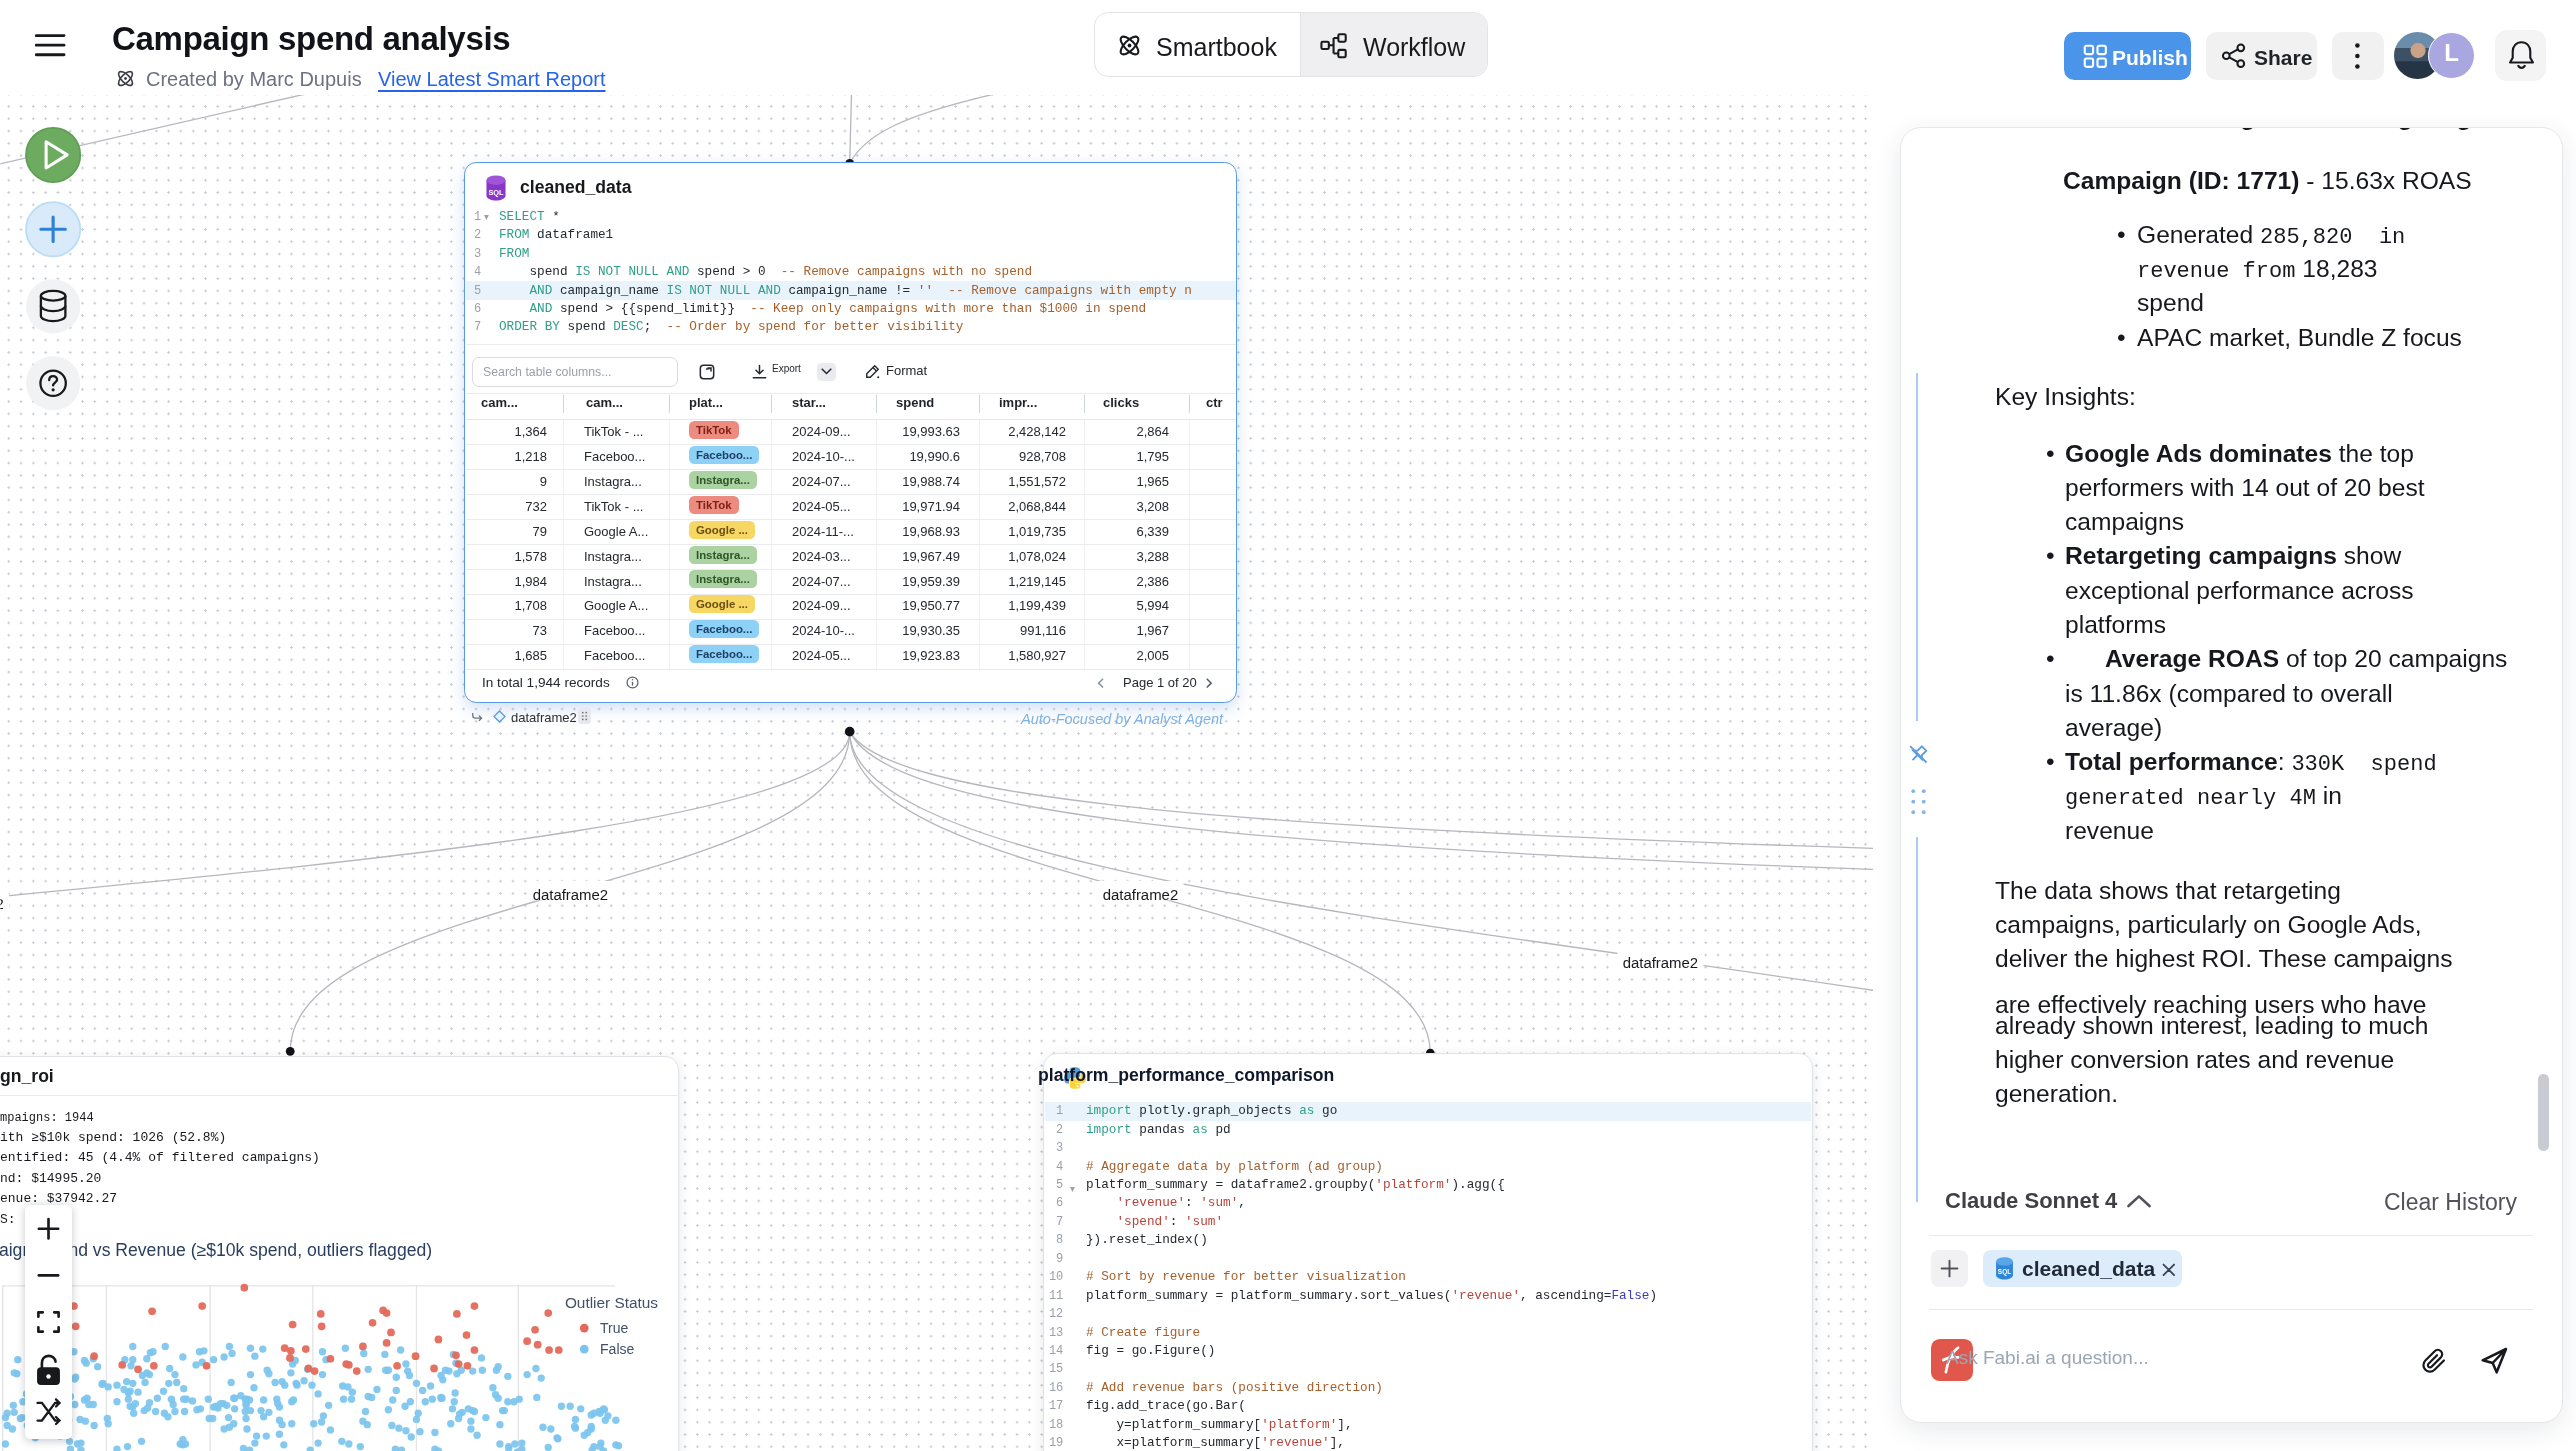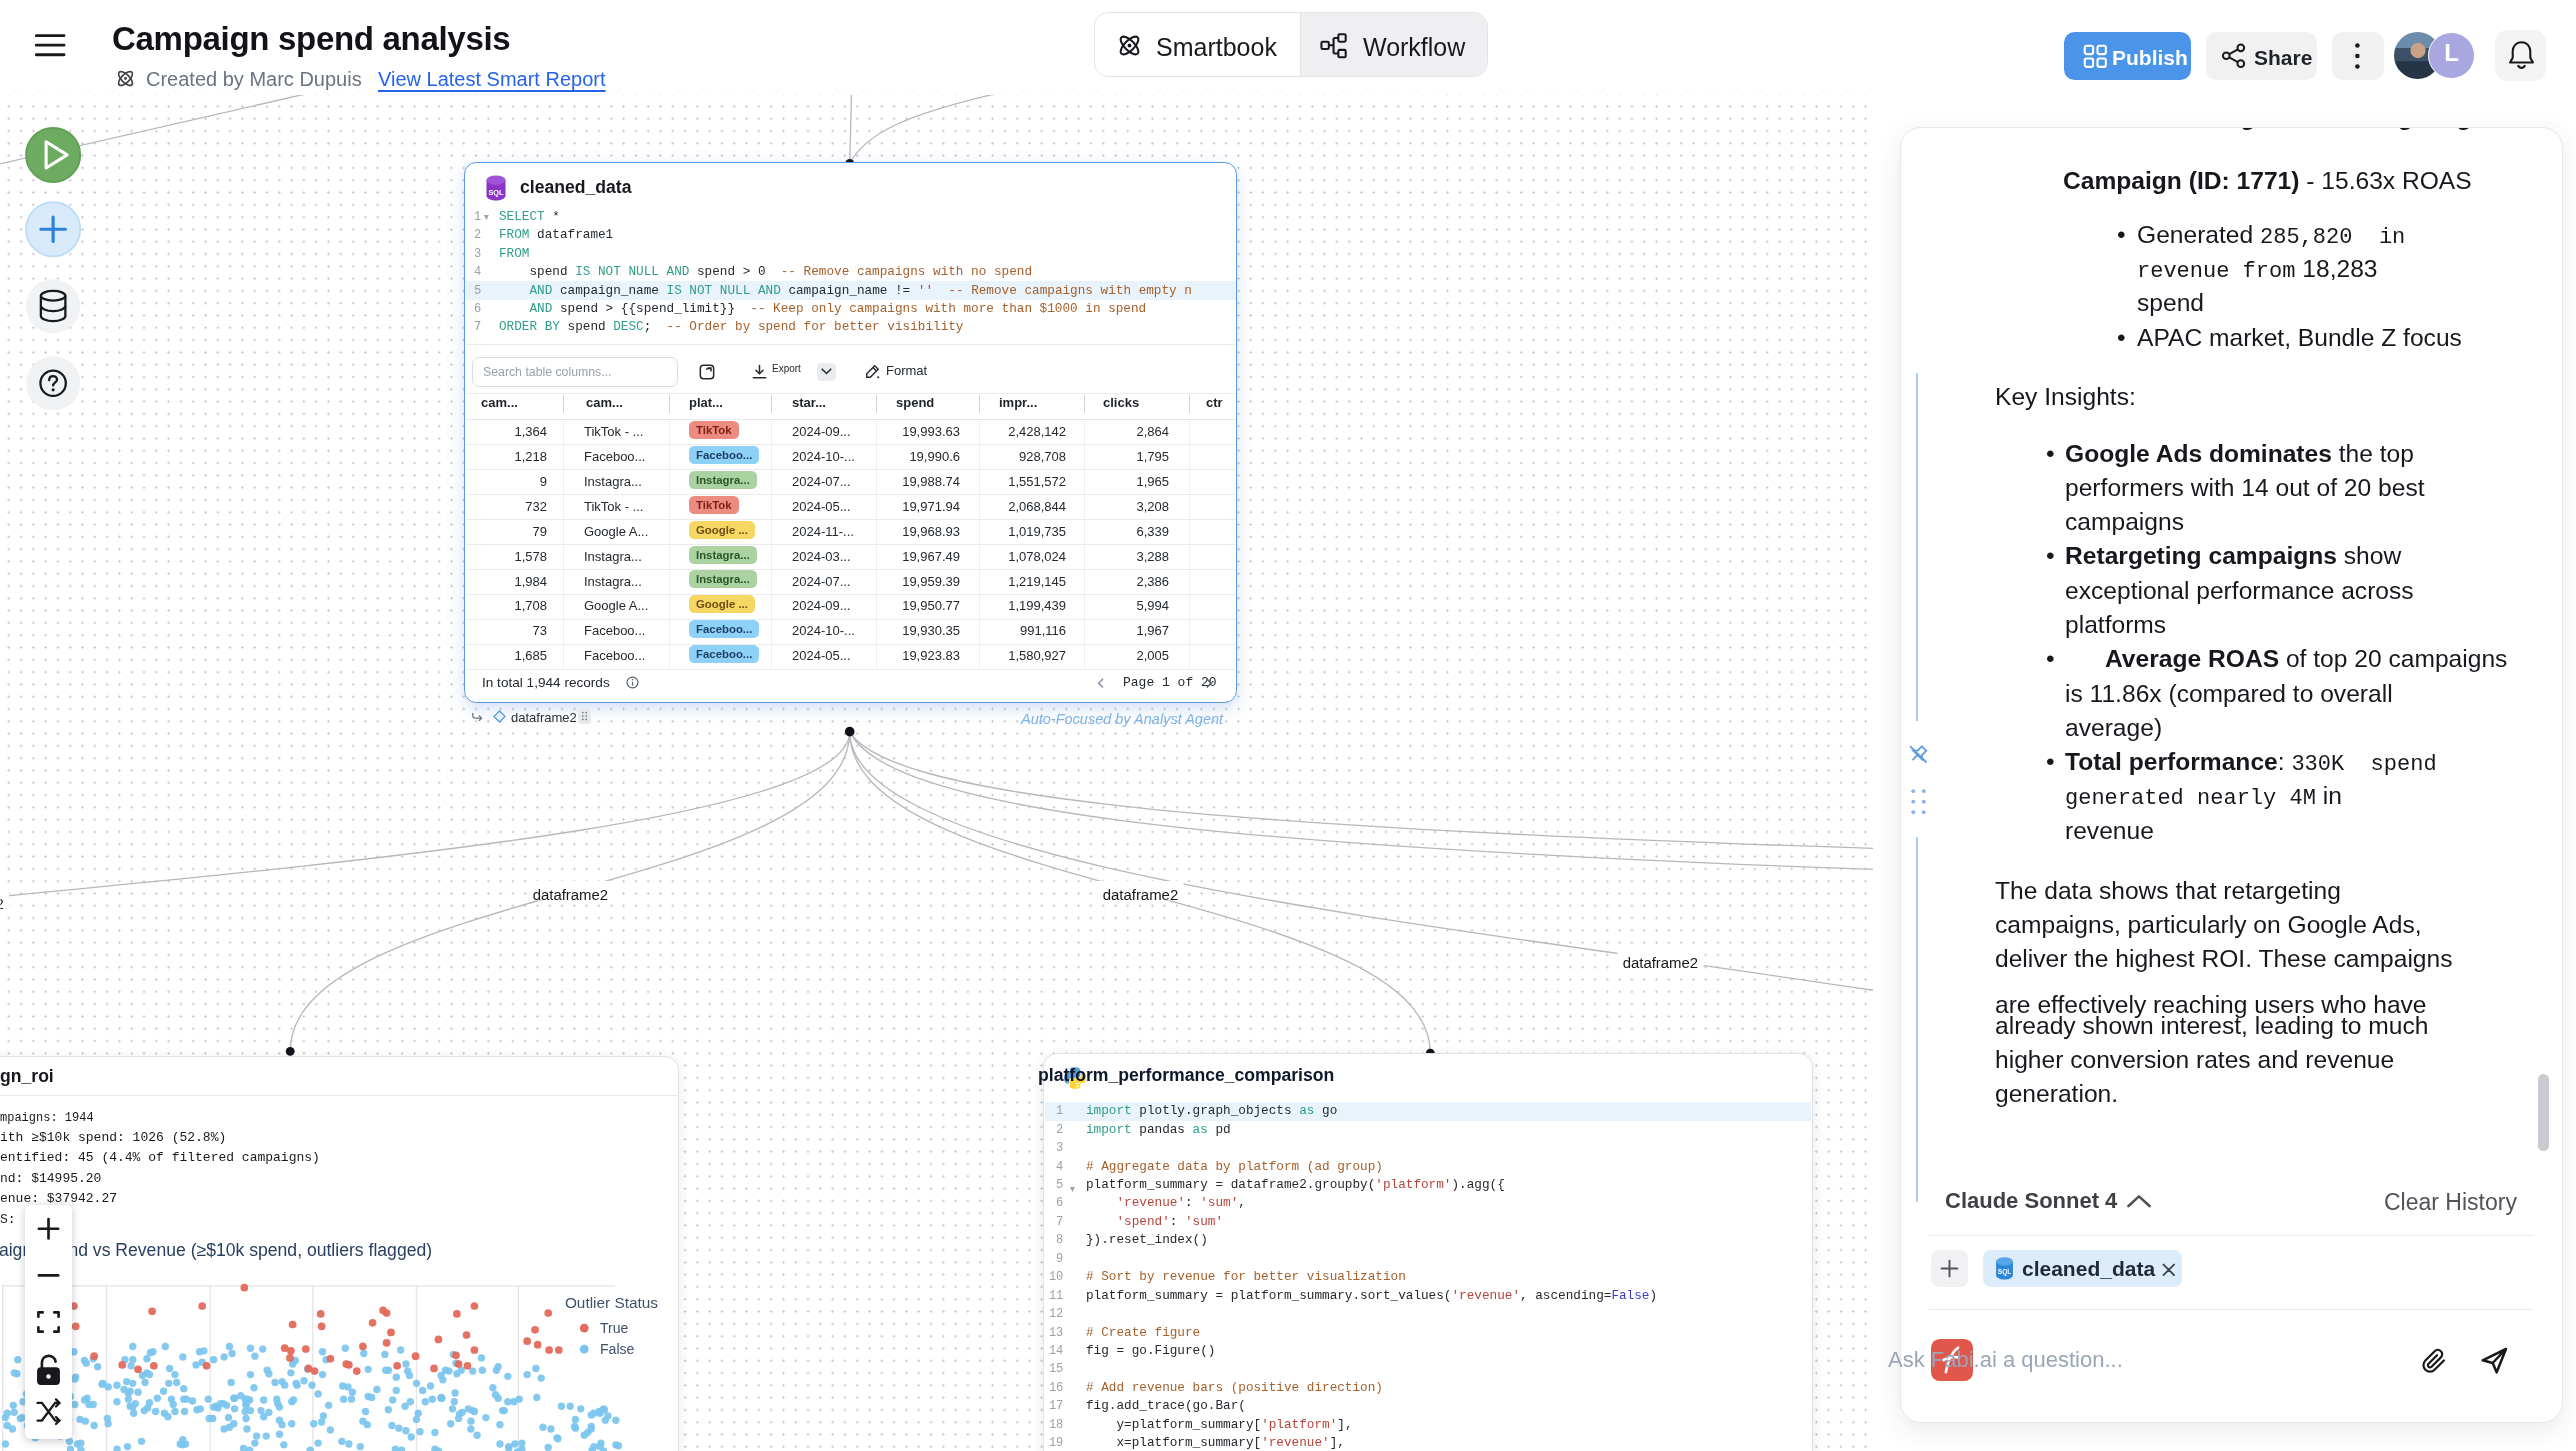--- a/index.html
+++ b/index.html
@@ -309,21 +309,21 @@
     <div class="abs" style="left:466px;top:669px;width:770px;height:0.9px;background:#e9ebef;"></div>
 <div class="abs" style="left:482px;top:675px;font-size:13.6px;color:#24292f;">In total 1,944 records</div>
 <svg class="abs" style="left:626px;top:676px;" width="13" height="13" viewBox="0 0 15 15">
   <circle cx="7.5" cy="7.5" r="6.3" fill="none" stroke="#57606a" stroke-width="1.4"></circle>
   <path d="M7.5,6.8 V11" stroke="#57606a" stroke-width="1.5"></path>
       <circle cx="7.5" cy="4.4" r="0.9" fill="#57606a"></circle>
 </svg>
 <svg class="abs" style="left:1096px;top:677px;" width="8.8" height="12.3" viewBox="0 0 10 14">
       <path d="M8,2 L3,7 L8,12" fill="none" stroke="#8b949e" stroke-width="1.8"></path>
     </svg>
-<div class="abs" style="left:1123px;top:675px;font-size:13px;color:#24292f;font-family:Liberation Mono, monospace;">Page 1 of 20</div>
+<div class="abs" style="left:1123px;top:675px;font-size:13px;color:#24292f;">Page 1 of 20</div>
 <svg class="abs" style="left:1205px;top:677px;" width="8.8" height="12.3" viewBox="0 0 10 14">
       <path d="M2,2 L7,7 L2,12" fill="none" stroke="#57606a" stroke-width="1.8"></path>
     </svg>
 
 <svg class="abs" style="left:471px;top:712px;" width="12.3" height="12.3" viewBox="0 0 14 14">
   <path d="M2,1 V4 C2,6 3,7 5,7 H12 M9,4 L12,7 L9,10" fill="none" stroke="#6e7781" stroke-width="1.5"></path>
 </svg>
 <svg class="abs" style="left:493px;top:710px;" width="13" height="13" viewBox="0 0 16 16">
   <rect x="3.2" y="3.2" width="9.6" height="9.6" transform="rotate(45 8 8)" fill="#e9f2fc" stroke="#5b9ae4" stroke-width="1.6"></rect>
 </svg>
@@ -873,20 +873,20 @@
 </svg>
 <div class="abs" style="left:2022px;top:1257px;font-size:21px;font-weight:bold;color:#1f2937;">cleaned_data</div>
 <svg class="abs" style="left:2160px;top:1261px;" width="17.6" height="17.6" viewBox="0 0 20 20">
       <path d="M4,4 L16,16 M16,4 L4,16" stroke="#374151" stroke-width="2" stroke-linecap="round"></path>
     </svg>
 <div class="abs" style="left:1929px;top:1309px;width:604px;height:1.3px;background:#e8e9ec;"></div>
 <div class="abs" style="left:1931px;top:1339px;width:42px;height:42px;background:#e2574b;border-radius:8.8px;"></div>
 <svg class="abs" style="left:1931px;top:1339px;" width="42" height="42" viewBox="0 0 48 48">
   <path d="M31,10 C22,16 19,26 17,38 M14,24 C19,21 26,20 31,21" fill="none" stroke="#fff" stroke-width="3" stroke-linecap="round"></path>
 </svg>
-<div class="abs" style="left:1888px;top:1347px;font-size:22px;color:#9aa6b6;">Ask Fabi.ai a question...</div>
+<div class="abs" style="left:1946px;top:1347px;font-size:19px;color:#9aa6b6;">Ask Fabi.ai a question...</div>
 <svg class="abs" style="left:2420px;top:1347px;" width="28" height="28" viewBox="0 0 24 24">
   <path d="M20.5,11.5 L12.5,19.5 C10.3,21.7 6.8,21.7 4.6,19.5 C2.4,17.3 2.4,13.8 4.6,11.6 L12.6,3.6 C14.1,2.1 16.4,2.1 17.9,3.6 C19.4,5.1 19.4,7.4 17.9,8.9 L9.9,16.9 C9.2,17.6 8,17.6 7.3,16.9 C6.6,16.2 6.6,15 7.3,14.3 L14.6,7" fill="none" stroke="#17191d" stroke-width="1.9" stroke-linecap="round"></path>
 </svg>
 <svg class="abs" style="left:2478px;top:1345px;" width="32" height="32" viewBox="0 0 24 24">
   <path d="M3.5,11.5 L21,3 L14,20.5 L11,13.5 Z M11,13.5 L21,3" fill="none" stroke="#17191d" stroke-width="1.9" stroke-linejoin="round"></path>
 </svg>
 </div>
 
 </body></html>

